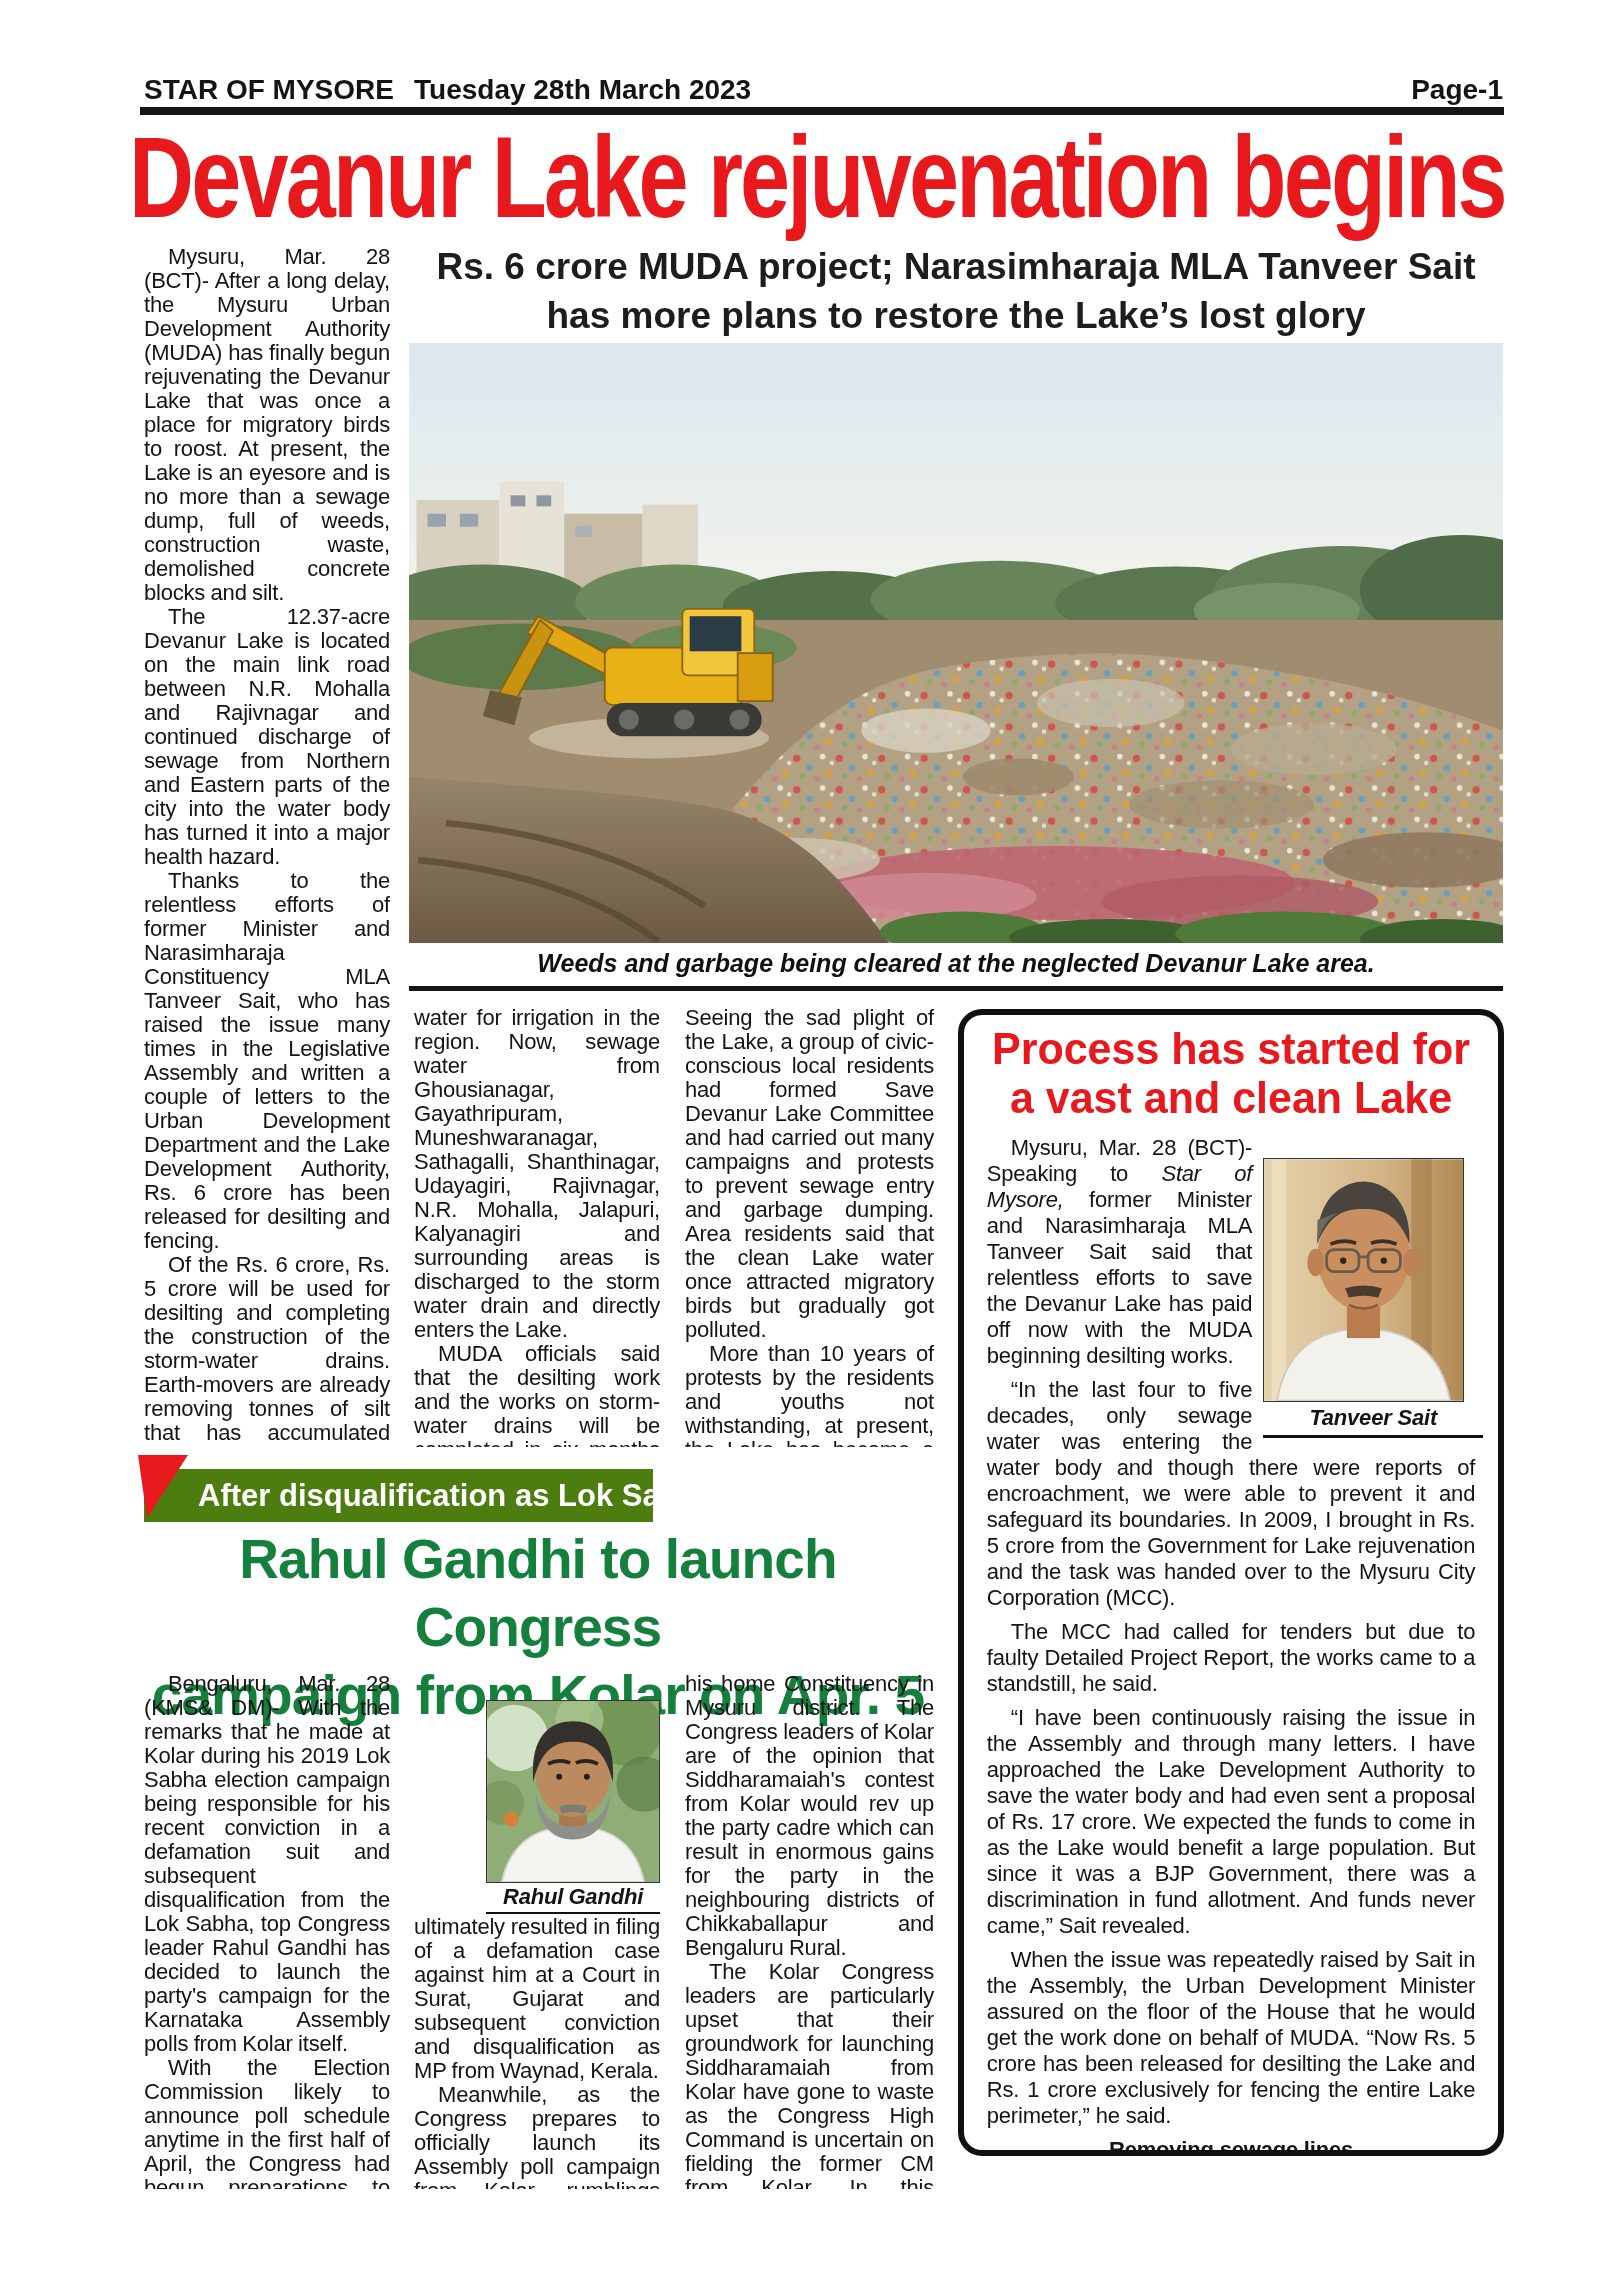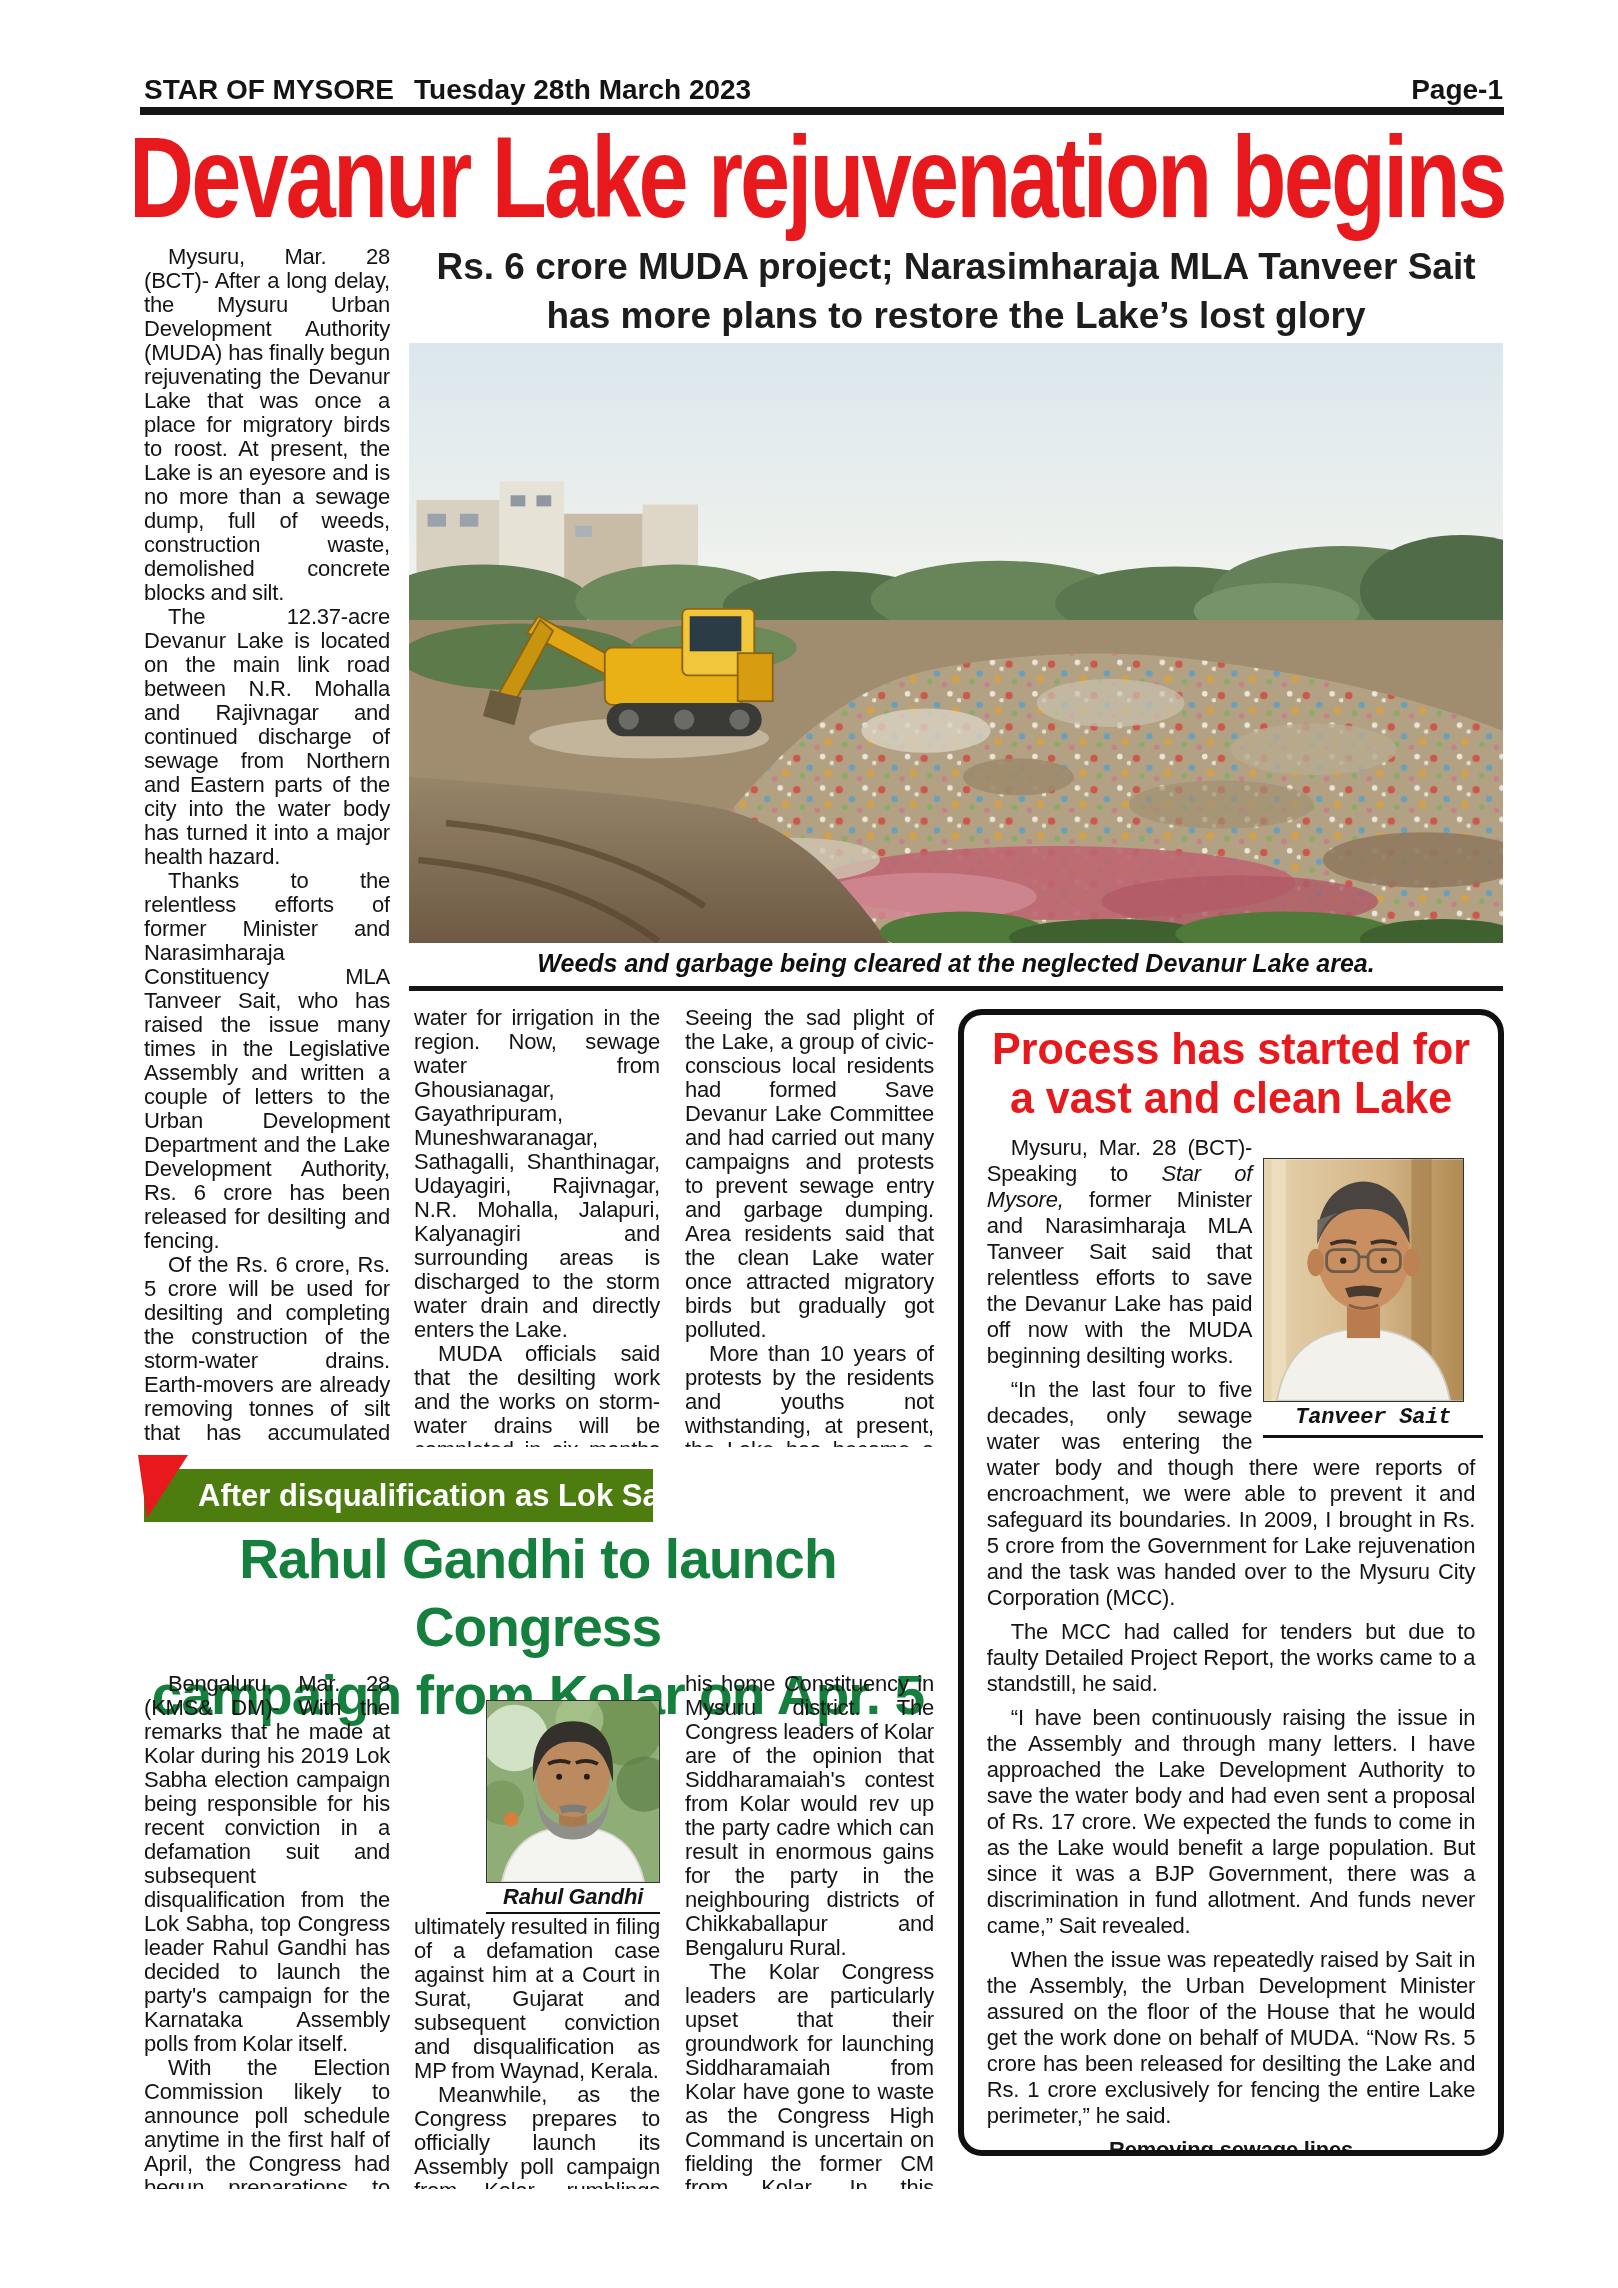--- a/index.html
+++ b/index.html
@@ -27,21 +27,21 @@
   .col.cont p:first-child{text-indent:0;}
   .caption{font-size:25px;font-weight:bold;font-style:italic;text-align:center;color:#101010;}
   
   .story-box{
     border:6.5px solid #101010;border-radius:24px;background:#fff;
     padding:9.2px 14.8px 9.2px 14.8px;box-sizing:border-box;overflow:hidden;
   }
   .box-headline{font-size:43px;line-height:47px;font-weight:bold;text-align:center;transform:scaleY(1.05);transform-origin:center top;}
   .box-body{margin-top:9.2px;font-size:22px;line-height:26px;text-align:justify;letter-spacing:-0.2px;overflow:hidden;}
   .box-body p{margin:8px;text-indent:24px;}
-  .float-portrait{float:right;margin:31px 0 10px 11px;width:220px;text-align:center;font-family:Liberation Mono, monospace;}
+  .float-portrait{float:right;margin:31px 0 10px 11px;width:220px;text-align:center;}
   .float-portrait .frame{border:0.9px solid #333;display:block;width:199px;}
   .port-caption{display:block;font-size:22px;font-weight:bold;font-style:italic;border-bottom:3.7px solid #111;padding:2.8px 0 3.7px 0;}
   .box-subhead{text-align:center;font-weight:bold;text-indent:0 !important;text-decoration:underline;}
   
   .kicker{background:#4d7c0f;color:#ffffff;font-size:31px;font-weight:bold;line-height:53px;padding-left:54px;box-sizing:border-box;white-space:nowrap;}
   .corner-flag{width:50px;height:63px;background:#e8191d;clip-path:polygon(0 0,100% 0,18% 100%);}
   .second-headline{font-size:55px;font-weight:bold;line-height:68px;text-align:center;color:#15803d;letter-spacing:-0.9px;}
   .float-portrait-sm{float:right;margin:28px 0 1.8px 9.2px;width:174px;text-align:center;}
   .float-portrait-sm .frame{border:0.9px solid #333;display:block;width:172px;}
   .port-caption-sm{display:block;font-size:22px;font-weight:bold;font-style:italic;border-bottom:2.8px solid #111;padding:1.8px 0 2.8px 0;}

